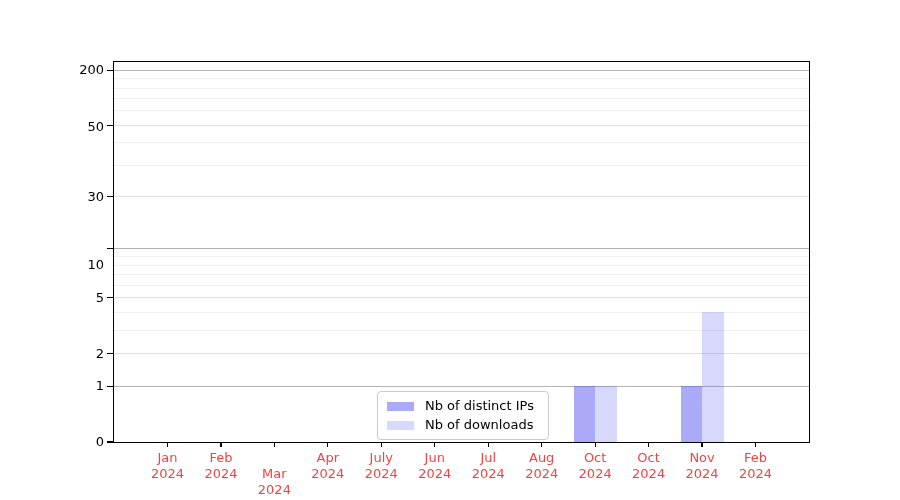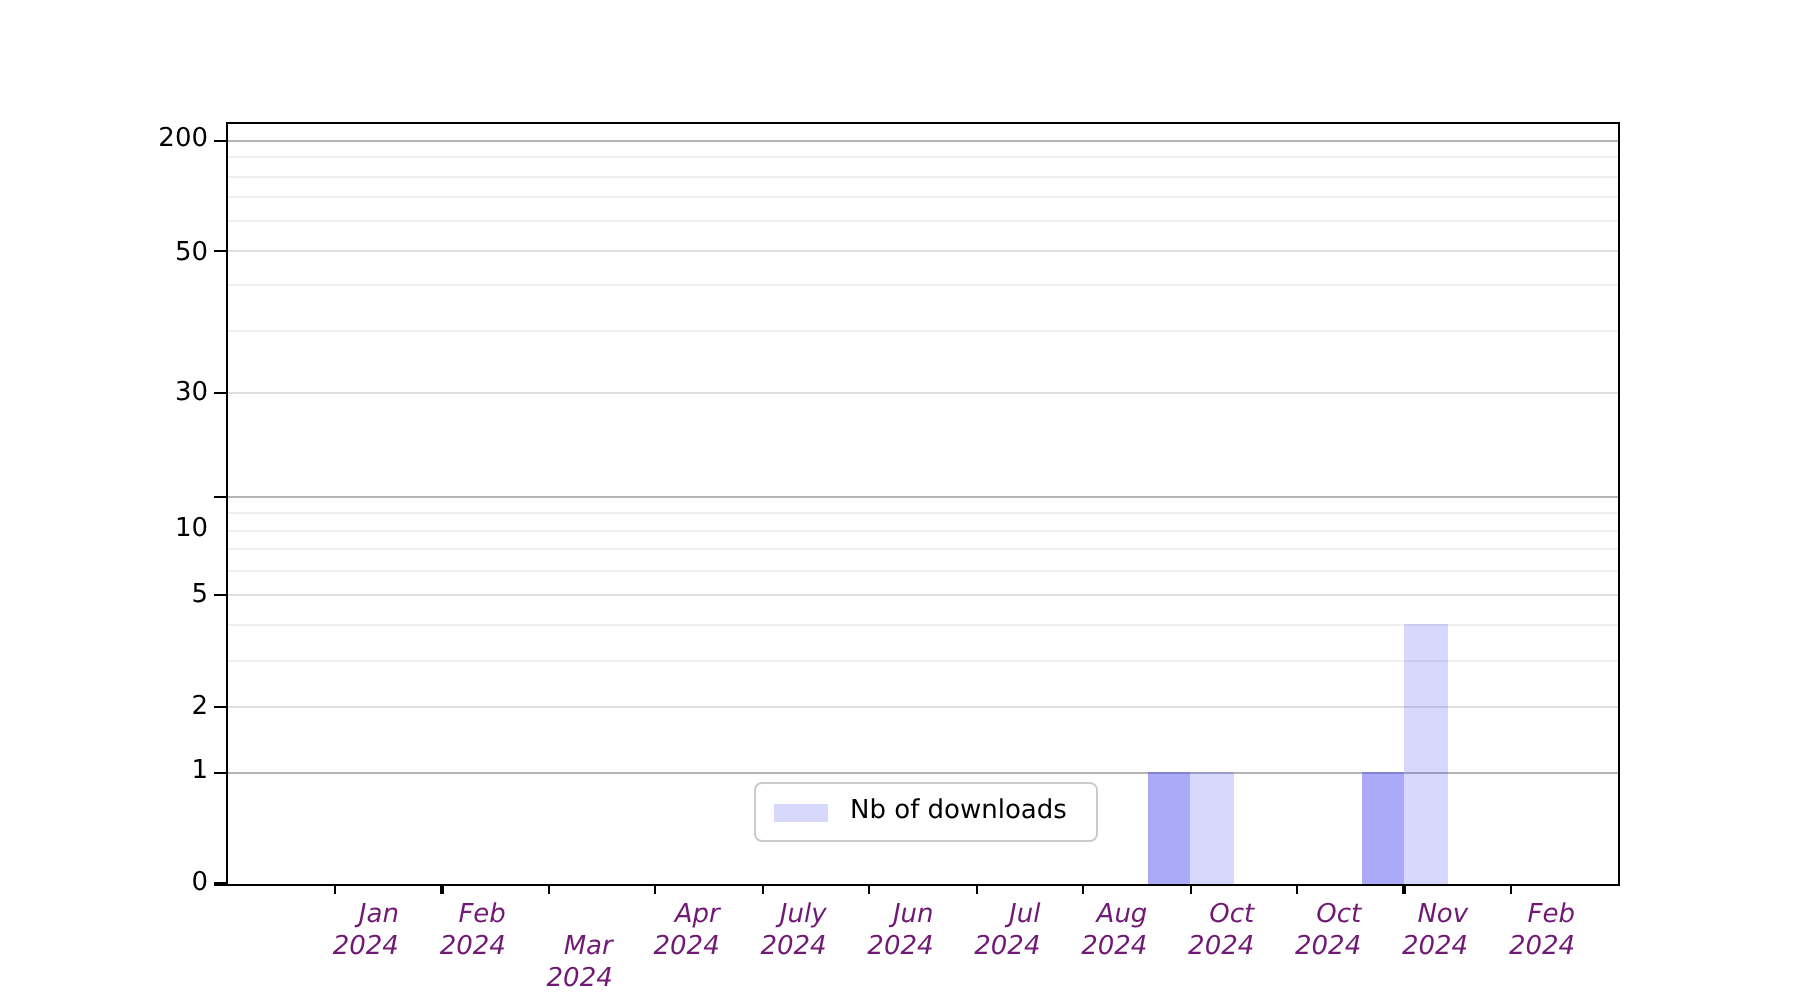--- a/index.html
+++ b/index.html
@@ -20,22 +20,22 @@
   .gridline.major{background:#e0e0e0;}
   .gridline.decade{background:#b5b5b5;}
   .bar{position:absolute;bottom:0;}
   .y-tick{position:absolute;height:1.2px;width:6px;background:#000;}
   .x-tick{position:absolute;width:1.2px;height:5px;background:#000;}
   .y-tick-label{
     position:absolute;left:0;width:104px;text-align:right;
     font-size:13px;line-height:15px;color:#000;
   }
   .x-tick-label{
-    position:absolute;width:64px;text-align:right;
-    font-size:13px;line-height:16px;color:#701a75;font-style:italic;
+    position:absolute;width:64px;text-align:center;
+    font-size:13px;line-height:16px;color:#ef4444;
   }
   .legend{
     position:absolute;left:377px;top:391px;width:172px;box-sizing:border-box;
     border:1px solid #cbcbcb;border-radius:4px;background:rgba(255,255,255,0.92);
     padding:7px 8px 7px 9px;display:flex;flex-direction:column;gap:5px;z-index:5;
   }
   .legend-row{display:flex;align-items:center;gap:11px;}
   .swatch{width:27px;height:9px;display:inline-block;}
   .legend-label{font-size:13px;line-height:14px;color:#000;white-space:nowrap;}
 </style>
@@ -62,20 +62,24 @@
       <div class="gridline decade" style="top: 186.388px;"></div>
       <div class="gridline major" style="top: 134.312px;"></div>
       <div class="gridline major" style="top: 62.854px;"></div>
       <div class="gridline decade" style="top: 7.82548px;"></div>
       <div class="bar" style="left: 459.654px; width: 21.5px; height: 55.822px; background: rgba(70, 70, 242, 0.46);"></div>
       <div class="bar" style="left: 566.577px; width: 21.5px; height: 55.822px; background: rgba(70, 70, 242, 0.46);"></div>
       <div class="bar" style="left: 481.154px; width: 21.5px; height: 55.822px; background: rgba(70, 70, 242, 0.21);"></div>
       <div class="bar" style="left: 588.077px; width: 21.5px; height: 129.615px; background: rgba(70, 70, 242, 0.21);"></div>
     </div>
   <div class="legend">
+    <div class="legend-row">
+      <span class="swatch" style="background: rgba(70, 70, 242, 0.46);"></span>
+      <span class="legend-label">Nb of distinct IPs</span>
+    </div>
     <div class="legend-row">
       <span class="swatch" style="background: rgba(70, 70, 242, 0.21);"></span>
       <span class="legend-label">Nb of downloads</span>
     </div>
   </div>
 <div class="y-tick" style="left: 107px; top: 441.4px;"></div>
     <div class="y-tick-label" style="top: 434px;">0</div>
     <div class="y-tick" style="left: 107px; top: 385.578px;"></div>
     <div class="y-tick-label" style="top: 378.178px;">1</div>
     <div class="y-tick" style="left: 107px; top: 352.924px;"></div>

